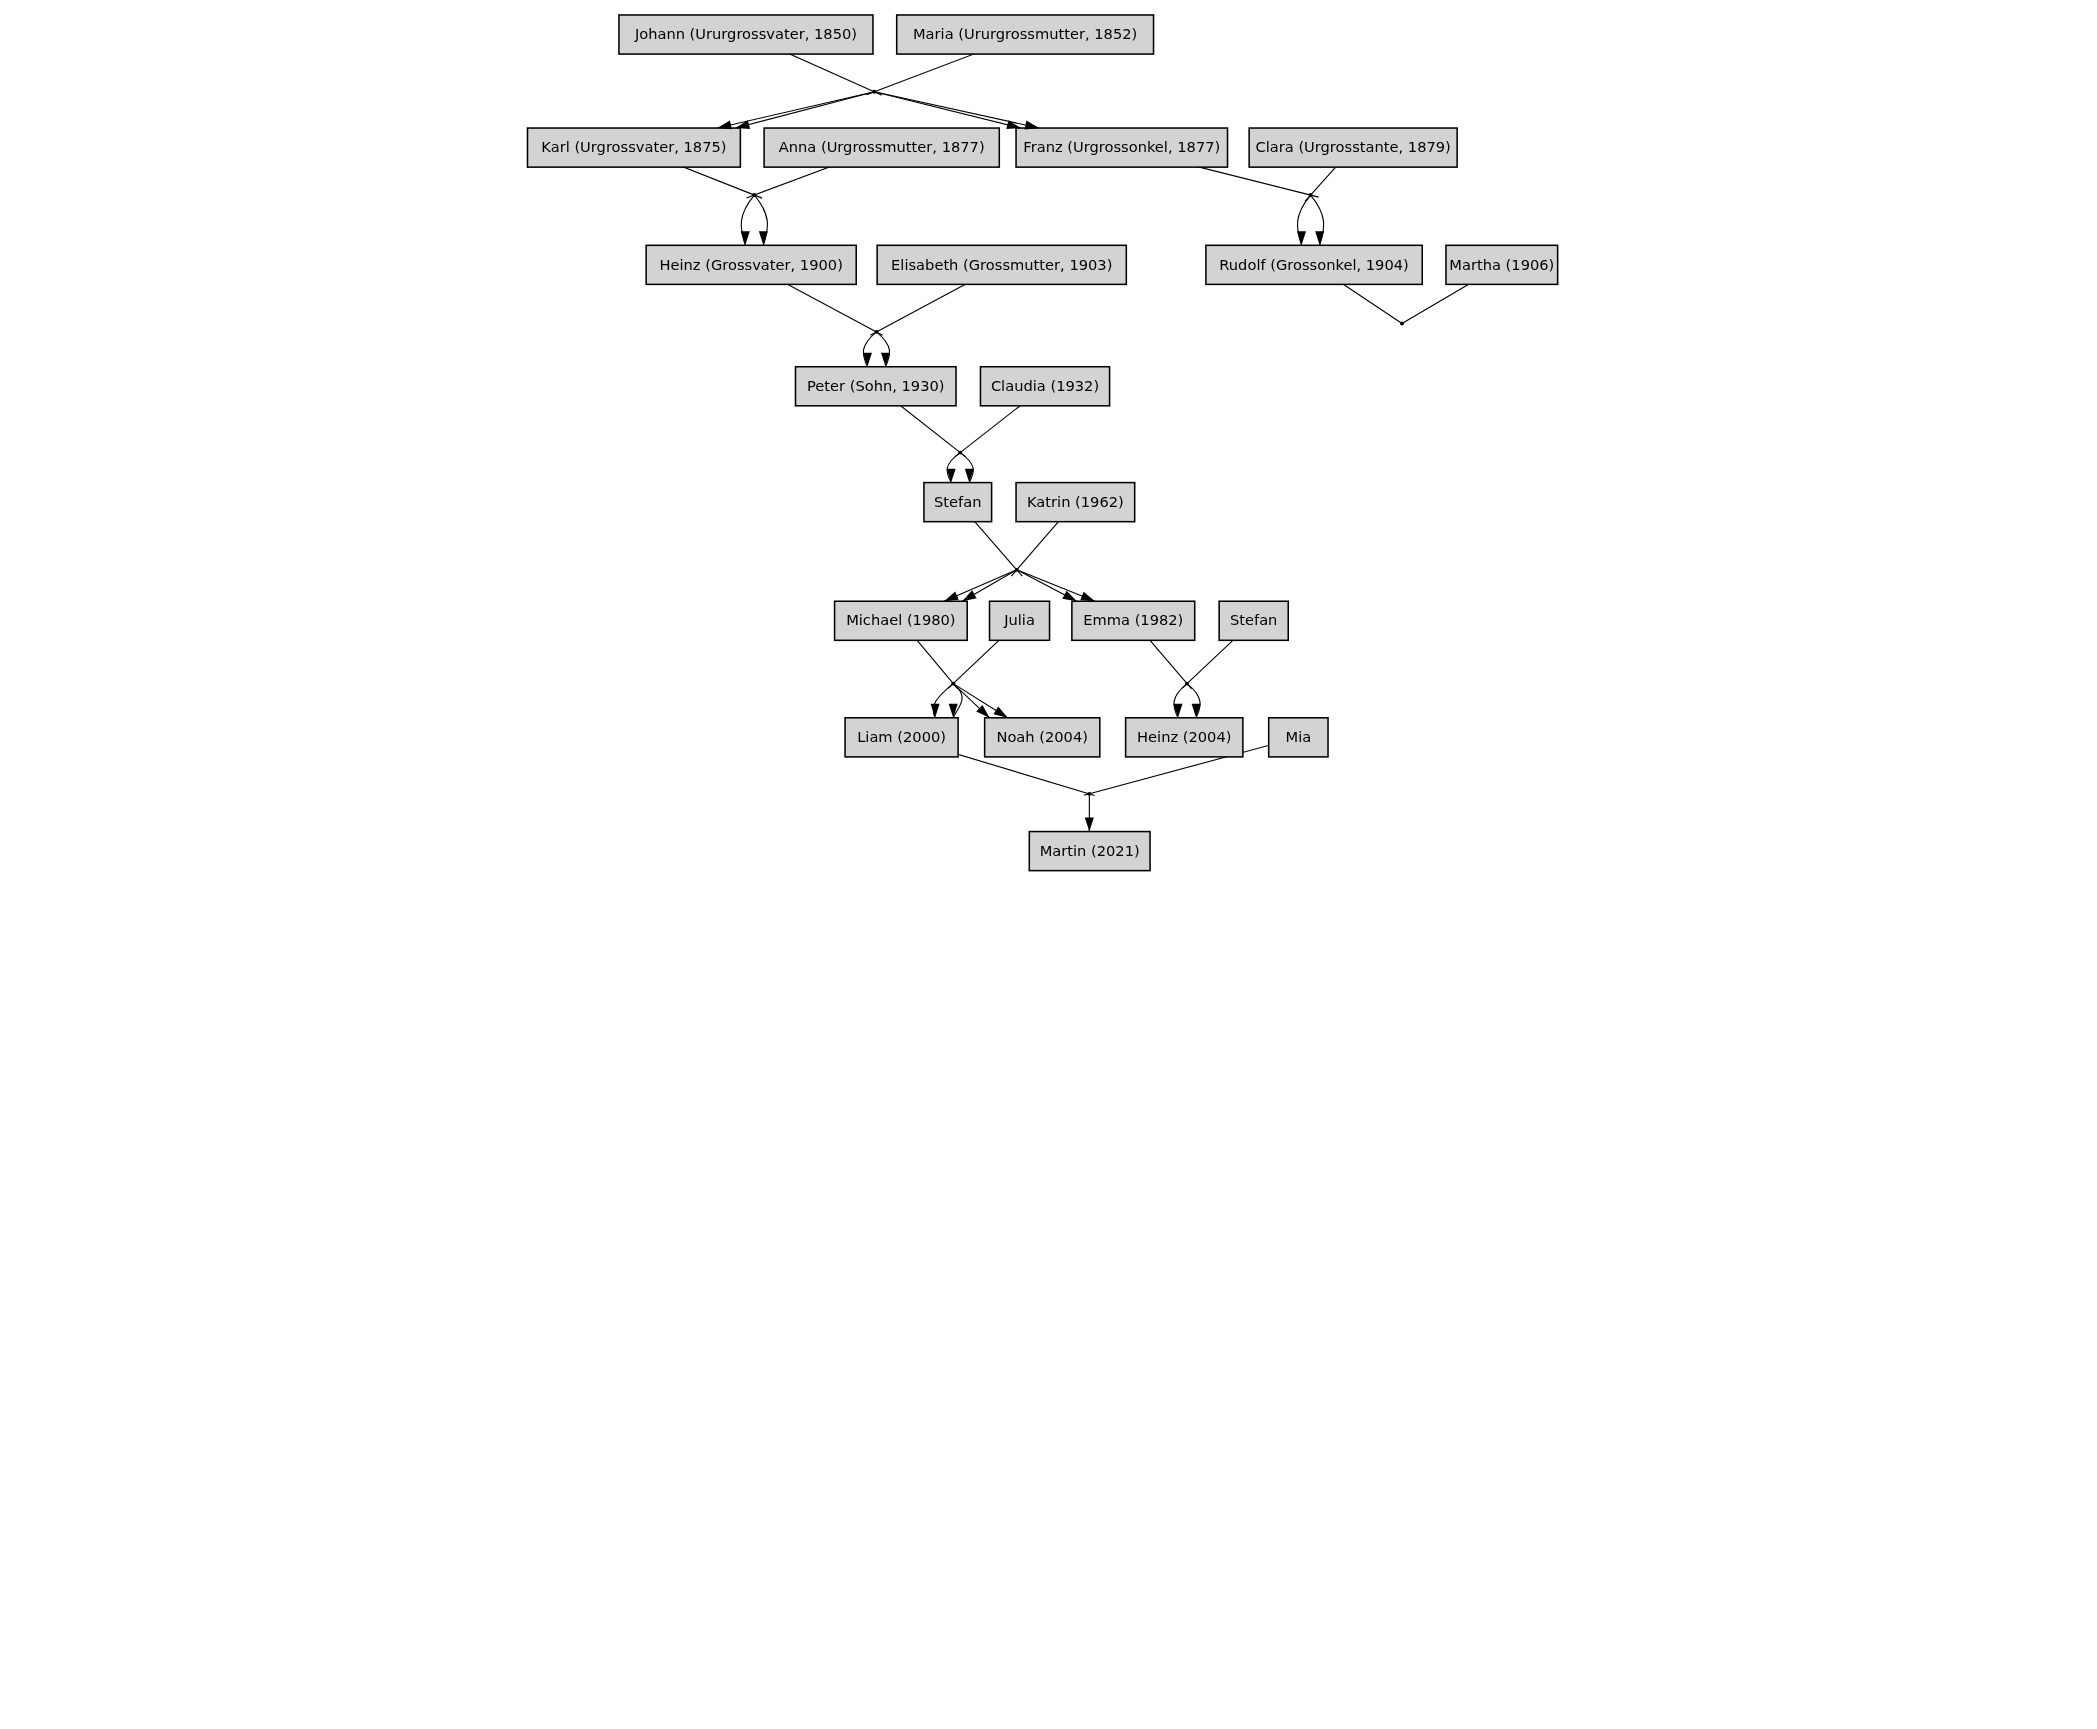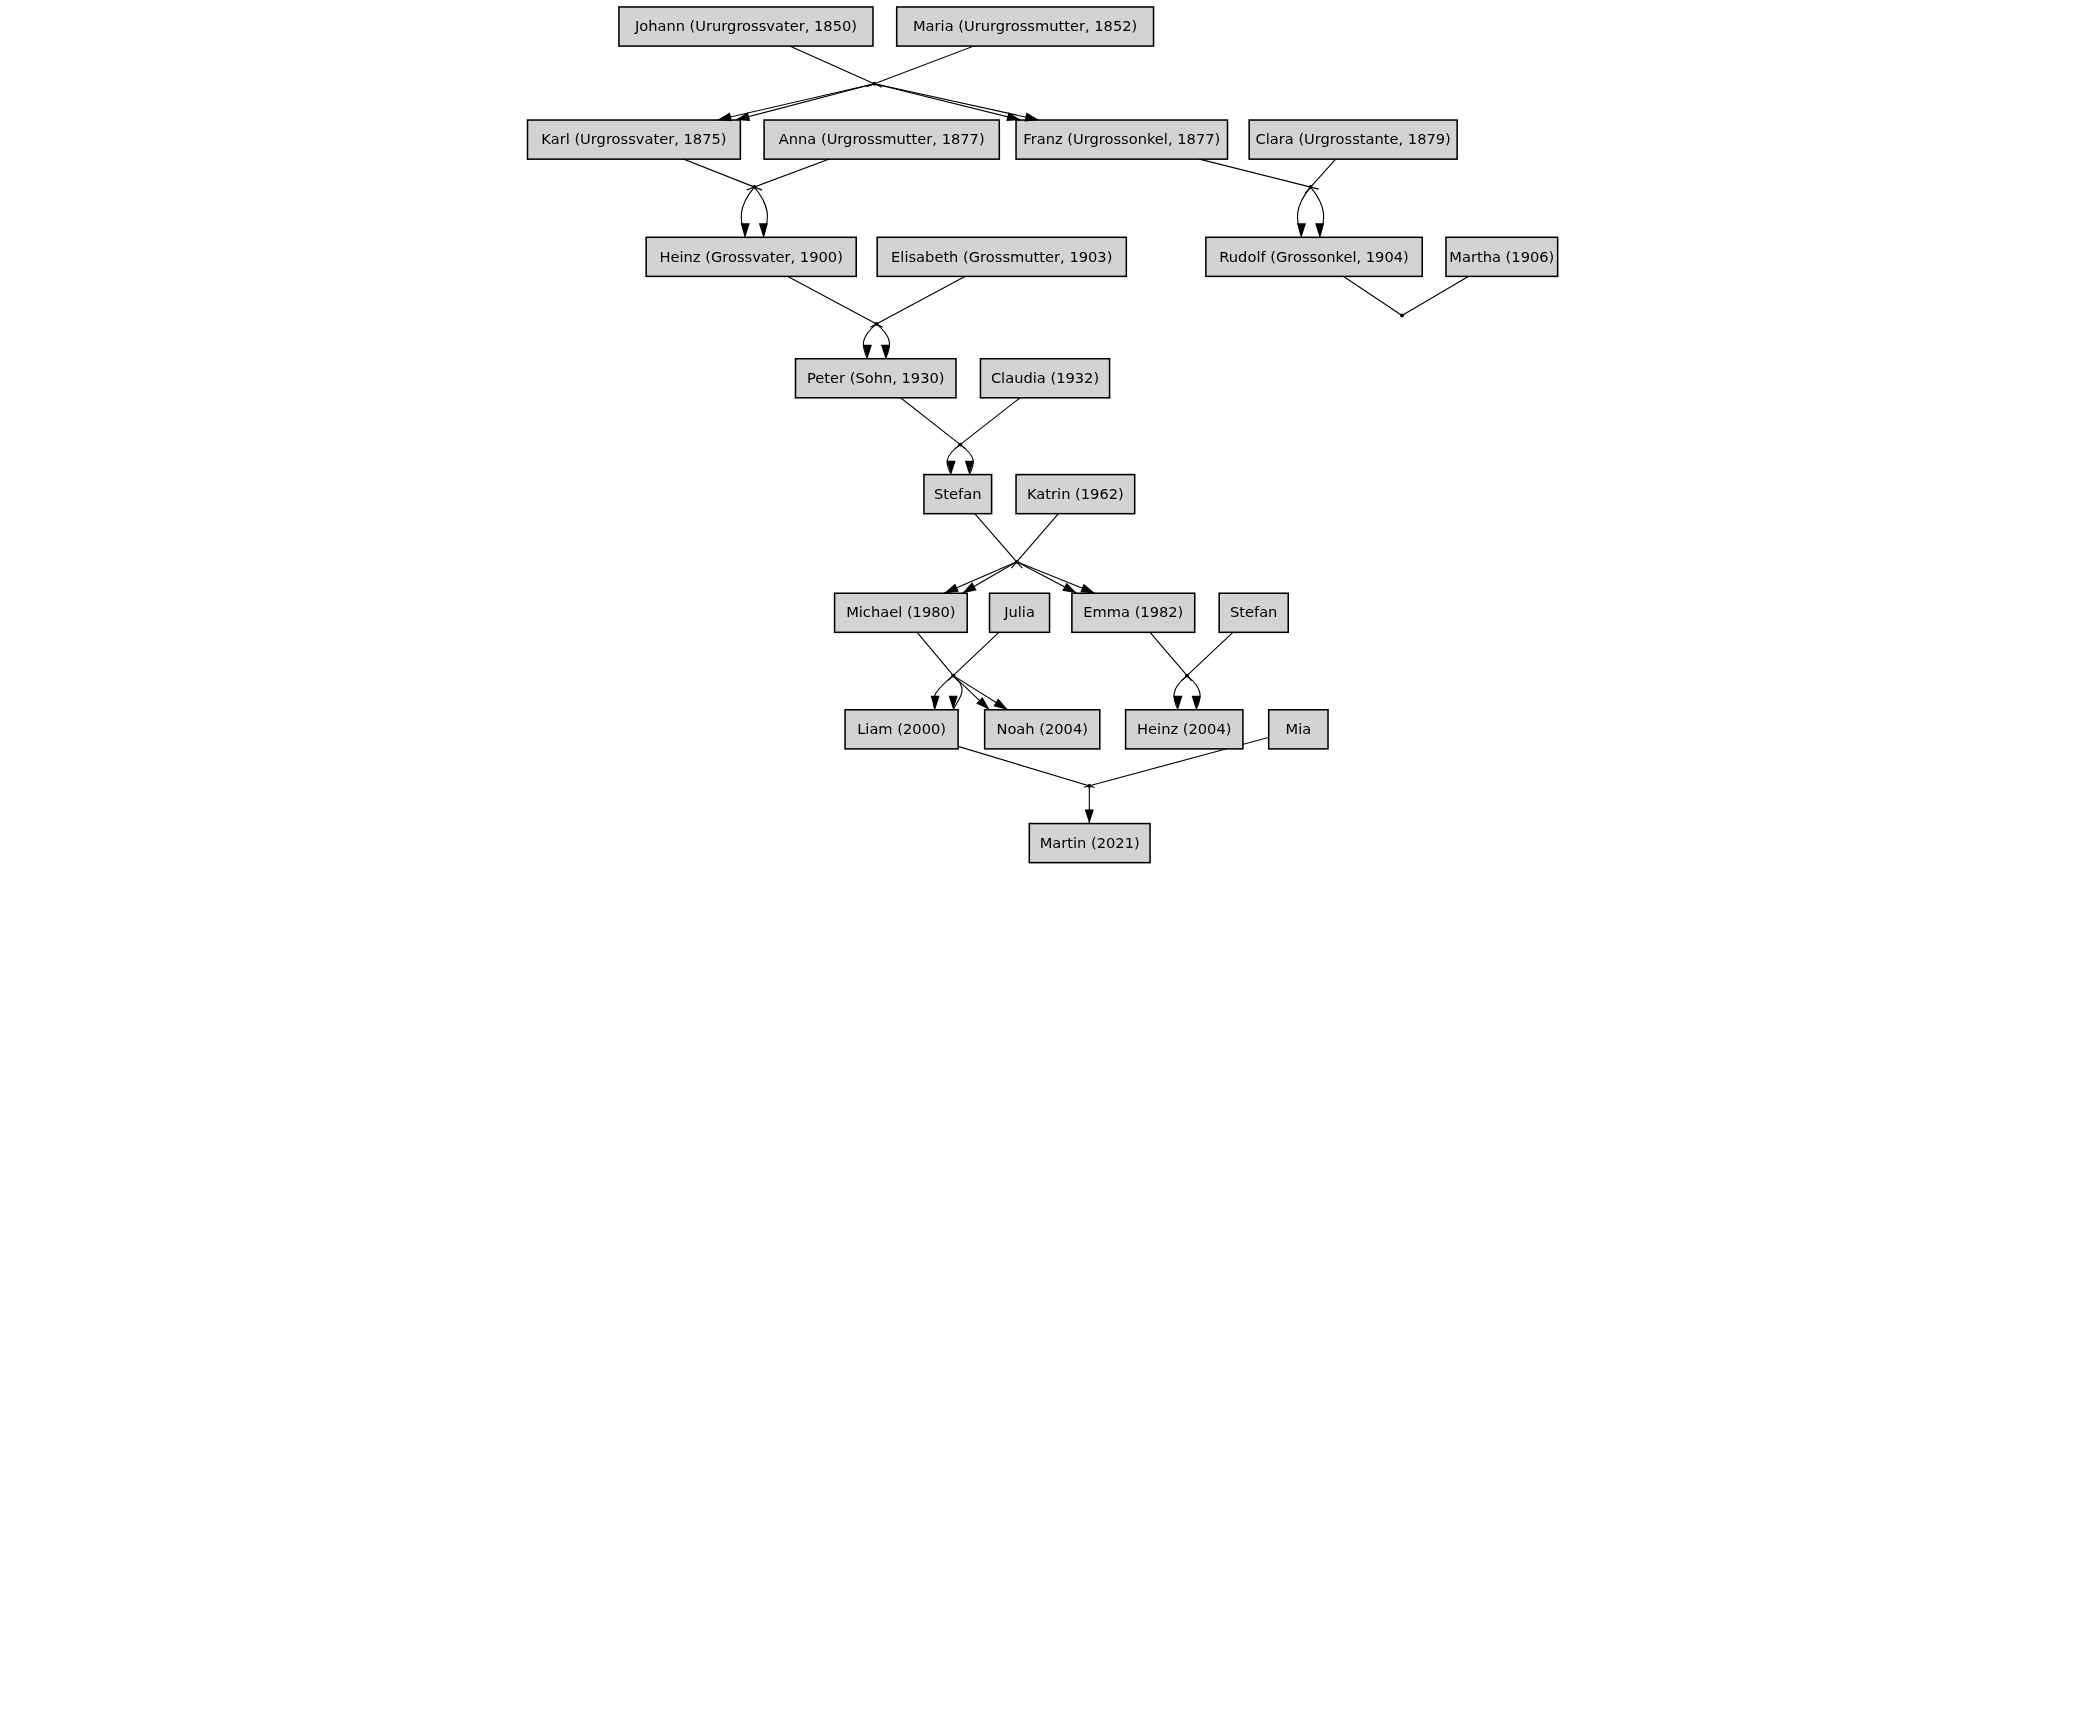--- a/index.html
+++ b/index.html
@@ -4,21 +4,21 @@
 <style>
   html, body {
     margin: 0;
     padding: 0;
     background: #ffffff;
     font-family: "DejaVu Sans", sans-serif;
   }
   .diagram-wrap {
     width: 100%;
     max-width: 1049px;
-    margin: 0 auto;
+    margin: 8px auto;
   }
   svg { display: block; width: 100%; height: auto; background: #ffffff; }
   text { font-family: "DejaVu Sans", sans-serif; }
 </style>
 </head>
 <body>
 
 <div class="diagram-wrap">
   <svg id="tree-svg" xmlns="http://www.w3.org/2000/svg" viewBox="0 0 1503 1240">
       <g stroke="#000000" stroke-width="1.6" fill="none">

